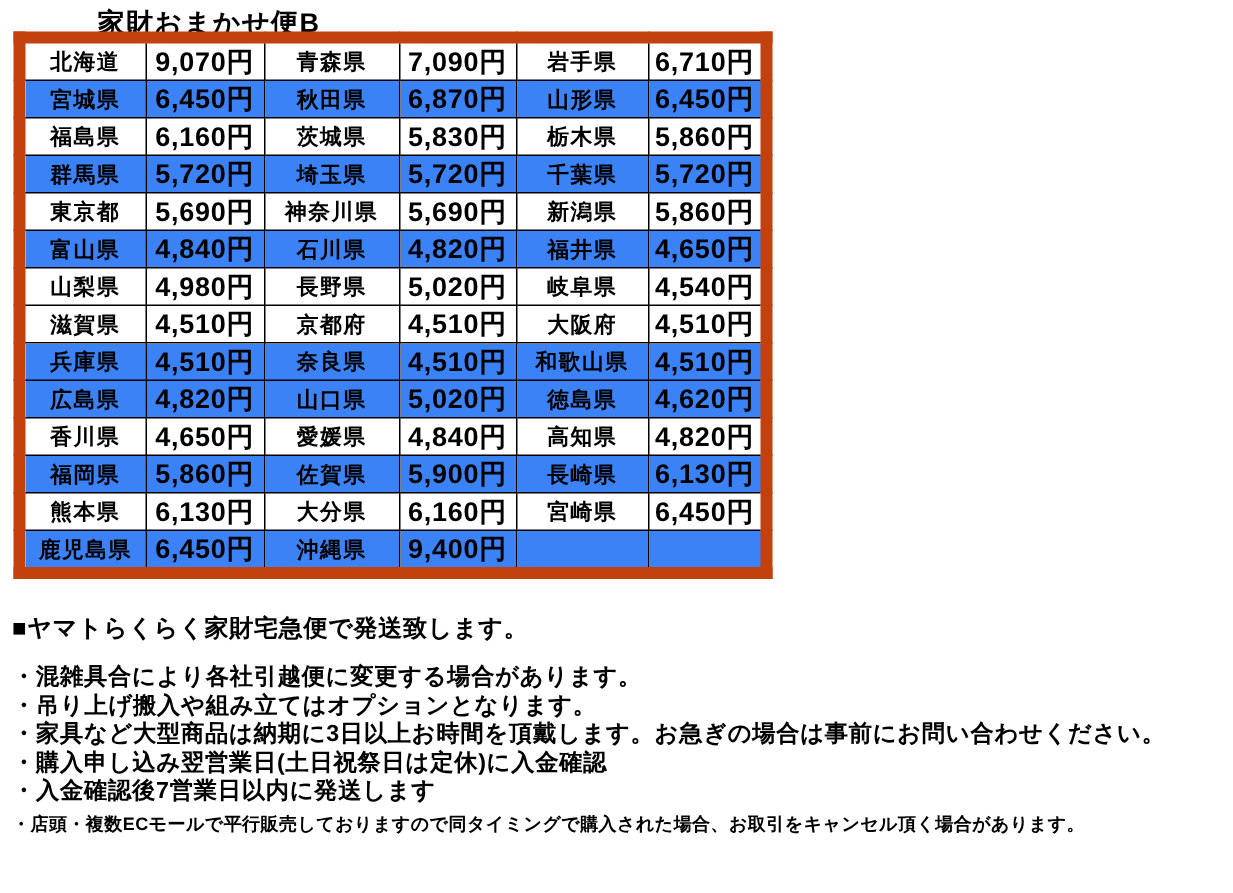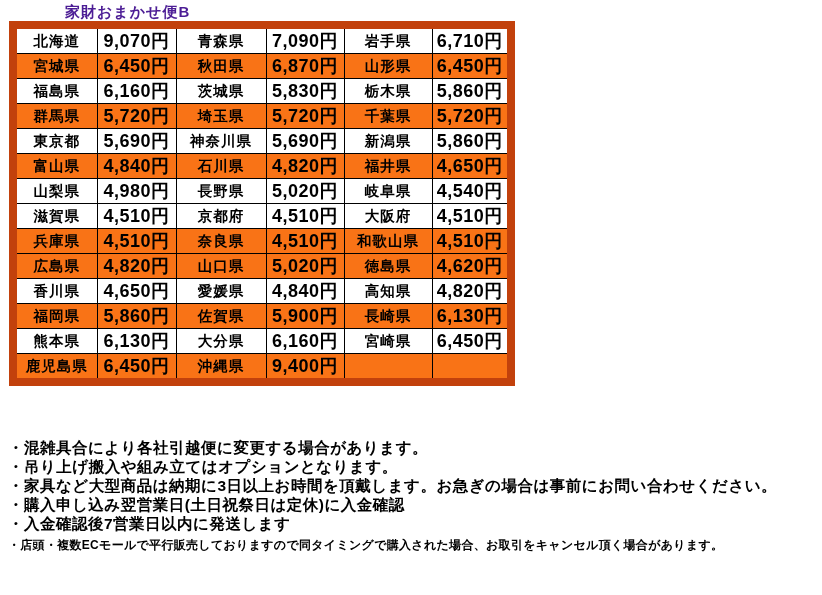--- a/index.html
+++ b/index.html
@@ -15,23 +15,23 @@
   }
   .page {
     position: relative;
     width: 822px;
     height: 595px;
   }
   .title {
     position: absolute;
     left: 65px;
     top: 3px;
-    font-size: 15px;
-    font-weight: bold;
-    color: #4c1d95;
+    font-size: 18px;
+    font-weight: bold;
+    color: #000000;
     letter-spacing: 1px;
     white-space: nowrap;
   }
   table.fee-table {
     position: absolute;
     left: 9px;
     top: 21px;
     border-collapse: collapse;
     table-layout: fixed;
     border: 8px solid #c2410c;
@@ -41,36 +41,36 @@
     height: 21.4px;
     padding: 0;
     text-align: center;
     vertical-align: middle;
     font-weight: bold;
     white-space: nowrap;
     overflow: hidden;
   }
   table.fee-table td.pref  { font-size: 14.5px; letter-spacing: 1px; }
   table.fee-table td.price { font-size: 18px; letter-spacing: 0.5px; }
-  table.fee-table tr.alt td { background: #f97316; }
+  table.fee-table tr.alt td { background: #3b82f6; }
   .notes {
     position: absolute;
     left: 8px;
     top: 411px;
     width: 810px;
   }
   .notes-heading {
     font-size: 16px;
     font-weight: bold;
     line-height: 18px;
     white-space: nowrap;
     letter-spacing: 0.5px;
   }
   .bullets {
-    margin-top: 27px;
+    margin-top: 13px;
   }
   .bullet {
     font-size: 15.5px;
     font-weight: bold;
     line-height: 19px;
     white-space: nowrap;
     letter-spacing: 0.5px;
   }
   .footnote {
     margin-top: 5px;
@@ -207,20 +207,21 @@
           <td class="price">6,450円</td>
           <td class="pref">沖縄県</td>
           <td class="price">9,400円</td>
           <td class="pref"></td>
           <td class="price"></td>
         </tr>
       </tbody>
   </table>
 
   <div class="notes">
+    <div class="notes-heading">■ヤマトらくらく家財宅急便で発送致します。</div>
     <div class="bullets" id="bullets">
         <div class="bullet">・混雑具合により各社引越便に変更する場合があります。</div>
         <div class="bullet">・吊り上げ搬入や組み立てはオプションとなります。</div>
         <div class="bullet">・家具など大型商品は納期に3日以上お時間を頂戴します。お急ぎの場合は事前にお問い合わせください。</div>
         <div class="bullet">・購入申し込み翌営業日(土日祝祭日は定休)に入金確認</div>
         <div class="bullet">・入金確認後7営業日以内に発送します</div>
       </div>
     <div class="footnote">・店頭・複数ECモールで平行販売しておりますので同タイミングで購入された場合、お取引をキャンセル頂く場合があります。</div>
   </div>
 

